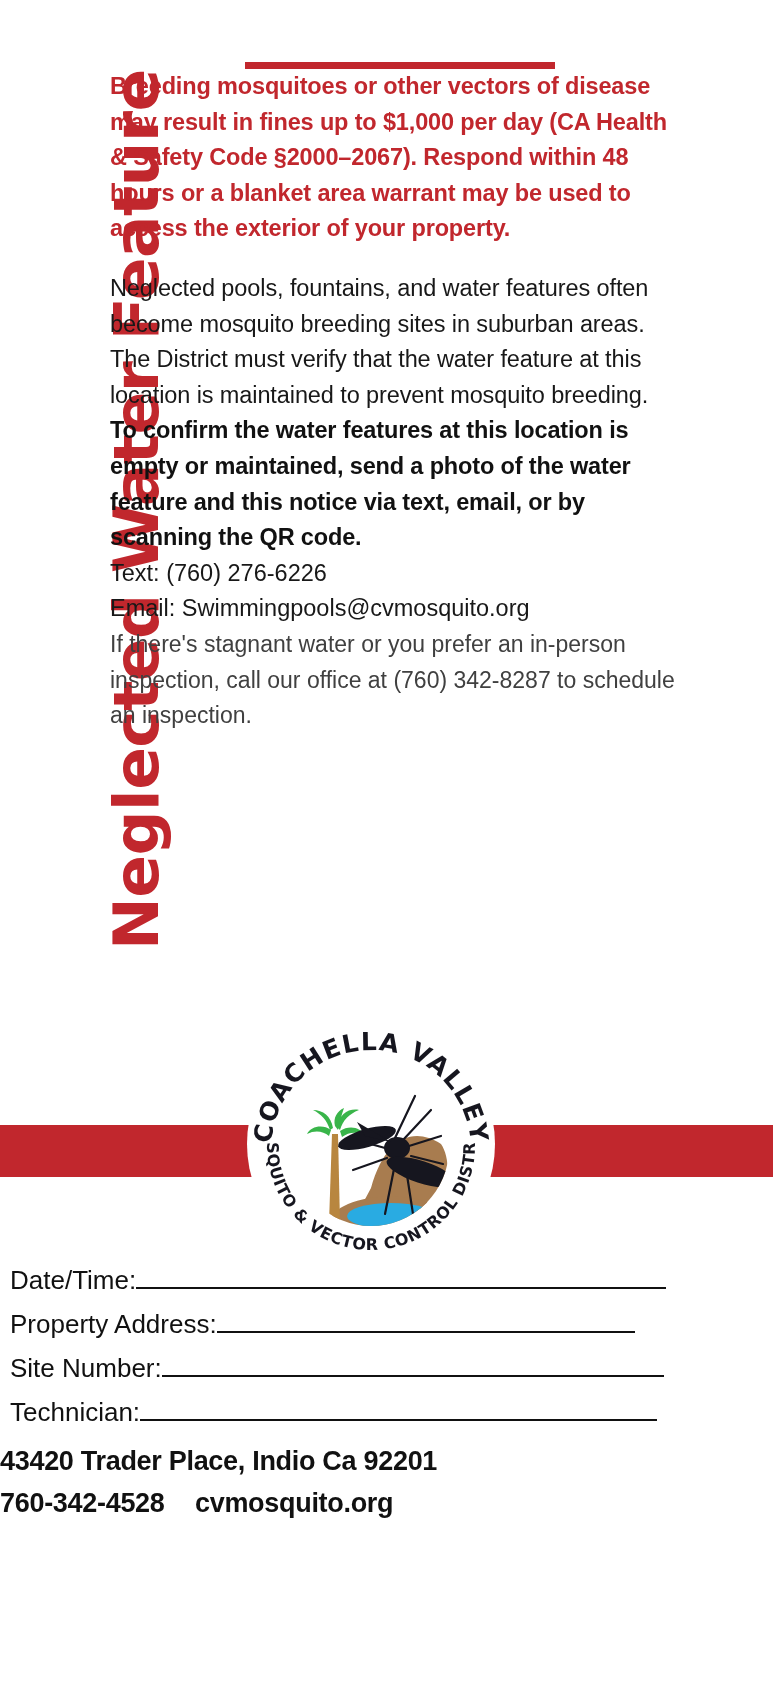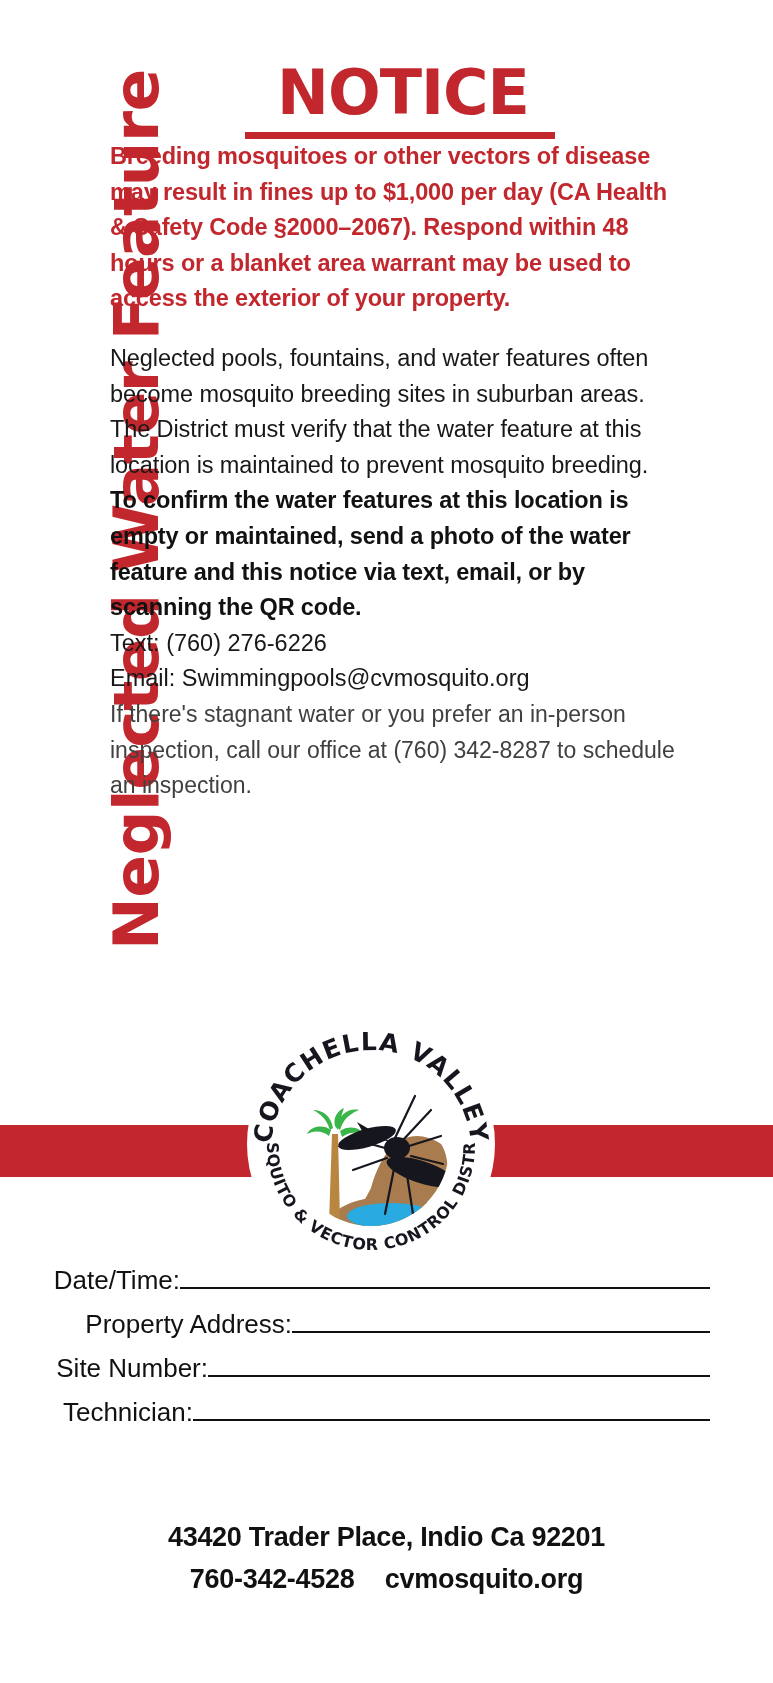--- a/index.html
+++ b/index.html
@@ -136,62 +136,59 @@
     width: 700px;
   }
   .field-row {
     display: flex;
     align-items: baseline;
     font-size: 26px;
     line-height: 44px;
     color: #111;
     white-space: nowrap;
     overflow: hidden;
-    justify-content: flex-end;
   }
   .field-label { flex: 0 0 auto; }
   .field-rule {
     flex: 1 1 auto;
     border-bottom: 2px solid #111;
     height: 1px;
     margin-bottom: 6px;
   }
   .rule-date   { max-width: 530px; }
   .rule-addr   { max-width: 418px; }
   .rule-site   { max-width: 502px; }
   .rule-tech   { max-width: 517px; }
 
   
   .footer {
     position: absolute;
     left: 0;
-    top: 1516px;
-    width: 773px;
-    text-align: center;
+    top: 1440px;
+    width: 773px;
     color: #111;
     font-weight: 700;
     font-size: 27px;
     line-height: 42px;
     font-family: "Liberation Sans", sans-serif;
     letter-spacing: -0.3px;
   }
   .footer-line2 .gap { display: inline-block; width: 16px; }
 </style>
 </head>
 <body>
 
 <div id="page">
 
   <div class="side-title-wrap">
     <div class="side-title">Neglected Water Feature</div>
   </div>
 
   <div class="main">
 
-    <div class="notice-title">NOTICE</div>
     <div class="notice-underline"></div>
 
     <div class="warn">Breeding mosquitoes or other vectors of disease may result in fines up to $1,000 per day (CA Health &amp; Safety Code §2000–2067). Respond within 48 hours or a blanket area warrant may be used to access the exterior of your property.</div>
 
     <div class="body-p">Neglected pools, fountains, and water features often become mosquito breeding sites in suburban areas. The District must verify that the water feature at this location is maintained to prevent mosquito breeding.</div>
 
     <div class="body-strong">To confirm the water features at this location is empty or maintained, send a photo of the water feature and this notice via text, email, or by scanning the QR code.</div>
 
     <div class="contact">
       <div>Text: (760) 276-6226</div>

